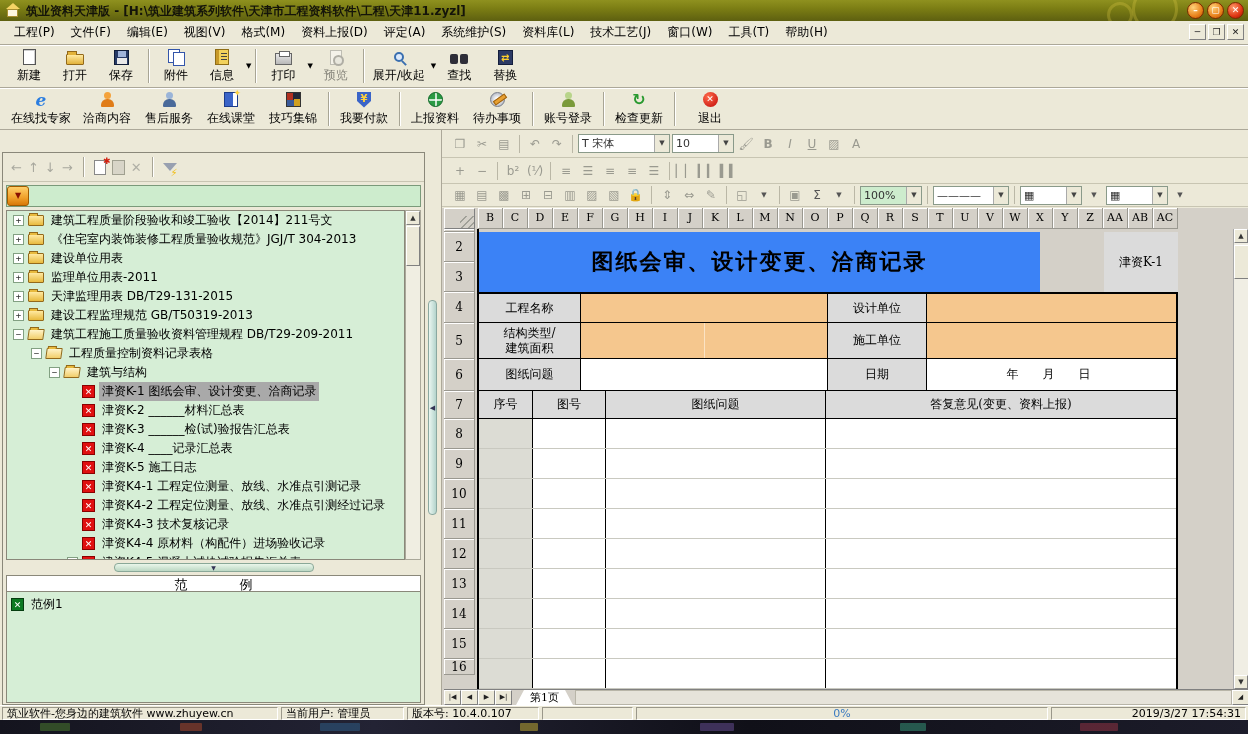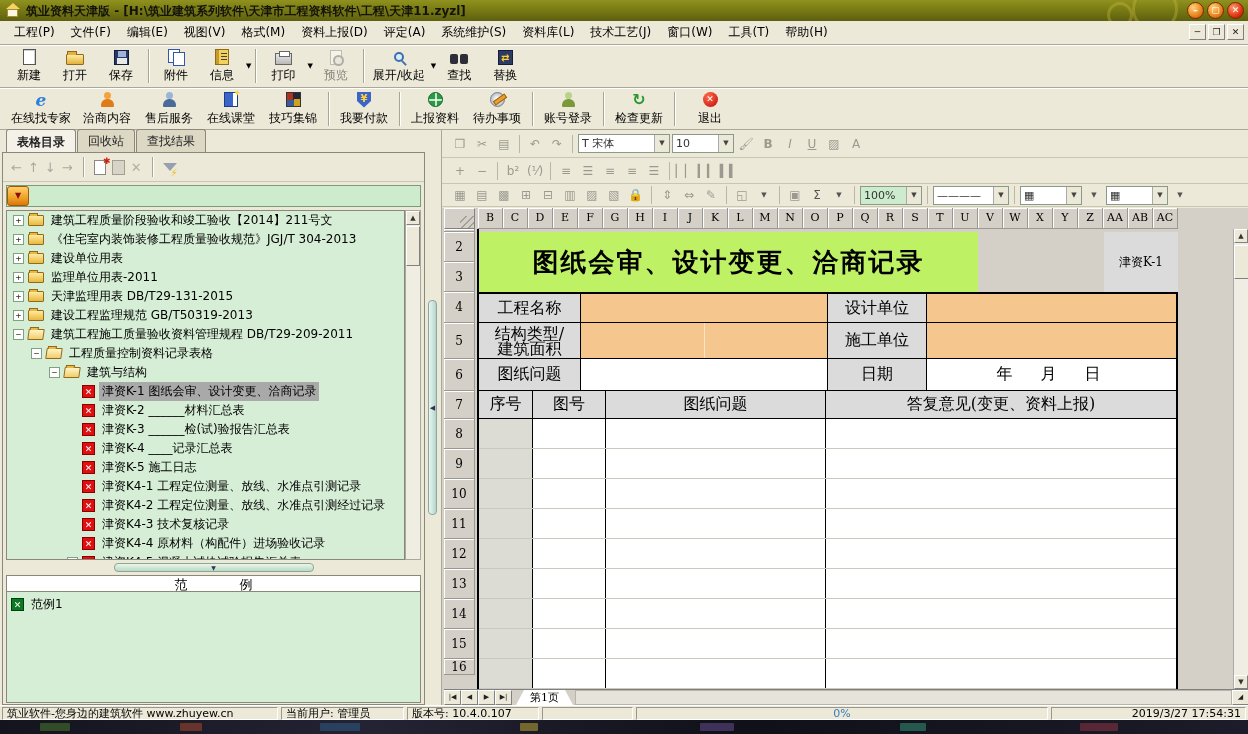--- a/index.html
+++ b/index.html
@@ -171,29 +171,29 @@
     border:1px solid; border-color:#fff #808080 #808080 #fff;
     background-image:repeating-linear-gradient(135deg,transparent 0 4px,#a0a098 4px 5px); background-size:14px 12px; background-repeat:no-repeat; background-position:bottom right; }
   .col-heads { position:absolute; left:36px; top:0; width:700px; height:21px; display:flex; }
   .col-head { flex:1; background:#d4d0c8; border-right:1px solid #9a9890; border-bottom:1px solid #9a9890;
     box-shadow:inset 1px 1px 0 #fff; text-align:center; font-size:11px; line-height:20px; color:#000; }
   .row-heads { position:absolute; left:2px; top:21px; width:31px; }
   .row-head { background:#d4d0c8; border-right:1px solid #9a9890; border-bottom:1px solid #9a9890;
     box-shadow:inset 1px 1px 0 #fff; text-align:center; font-size:12px; color:#000; display:flex; align-items:center; justify-content:center; }
   .canvas { position:absolute; left:33px; top:21px; width:758px; height:460px; background:#d4d0c8; }
 
-  .ftitle { position:absolute; left:37px; top:24px; width:499px; height:60px; background:#bef264;
-    display:flex; align-items:center; justify-content:center; font-size:26px; font-weight:600; letter-spacing:2px; color:#000; }
+  .ftitle { position:absolute; left:37px; top:24px; width:561px; height:60px; background:#3b82f6;
+    display:flex; align-items:center; justify-content:center; font-size:22px; font-weight:600; letter-spacing:2px; color:#000; }
   .ftitle-border { position:absolute; left:35px; top:21px; width:2px; height:63px; background:#000; }
   .fcode { position:absolute; left:662px; top:24px; width:74px; height:60px; background:#dbdbdb;
     display:flex; align-items:center; justify-content:center; font-size:12px; color:#000; }
   .fbody { position:absolute; left:35px; top:84px; width:701px; height:397px; border:2px solid #000; border-bottom:none; background:#fff; }
   .frow { display:flex; border-bottom:1px solid #000; }
   .fcell { border-right:1px solid #000; display:flex; align-items:center; justify-content:center;
-    font-size:16px; color:#000; text-align:center; position:relative; }
+    font-size:12px; color:#000; text-align:center; position:relative; }
   .fcell.gray { background:#dbdbdb; }
   .fcell.orange { background:#f5c78e; }
   .fcell.last { border-right:none; }
   .drow { display:flex; border-bottom:1px solid #c9c9c0; height:30px; }
   .dcell { border-right:1px solid #000; }
   .dcell.shade { background:#dcdcd4; }
   .dcell.last { border-right:none; }
   .mid-line { position:absolute; left:50%; top:0; width:1px; height:100%; background:#fbe3c4; }
 
   .v-scroll { position:absolute; left:791px; top:21px; width:16px; height:460px; background:#f0eee4; border-left:1px solid #aaa; }
@@ -443,25 +443,20 @@
             <span class="ig ic-exit">✕</span>
           </div>
           <span>退出</span>
         </div>
       </div>
     </div>
 
   <div class="main">
 
     <div class="left-panel">
-      <div class="lp-tabs" id="lp-tabs">
-          <div class="lp-tab active">表格目录</div>
-          <div class="lp-tab">回收站</div>
-          <div class="lp-tab">查找结果</div>
-        </div>
       <div class="lp-body">
         <div class="lp-toolbar">
           <span class="nav-arrow">←</span>
           <span class="nav-arrow">↑</span>
           <span class="nav-arrow">↓</span>
           <span class="nav-arrow">→</span>
           <span class="tb-sep" style="height:20px"></span>
           <span class="lp-ic lp-new"></span>
           <span class="lp-ic lp-paste"></span>
           <span class="lp-del">✕</span>

